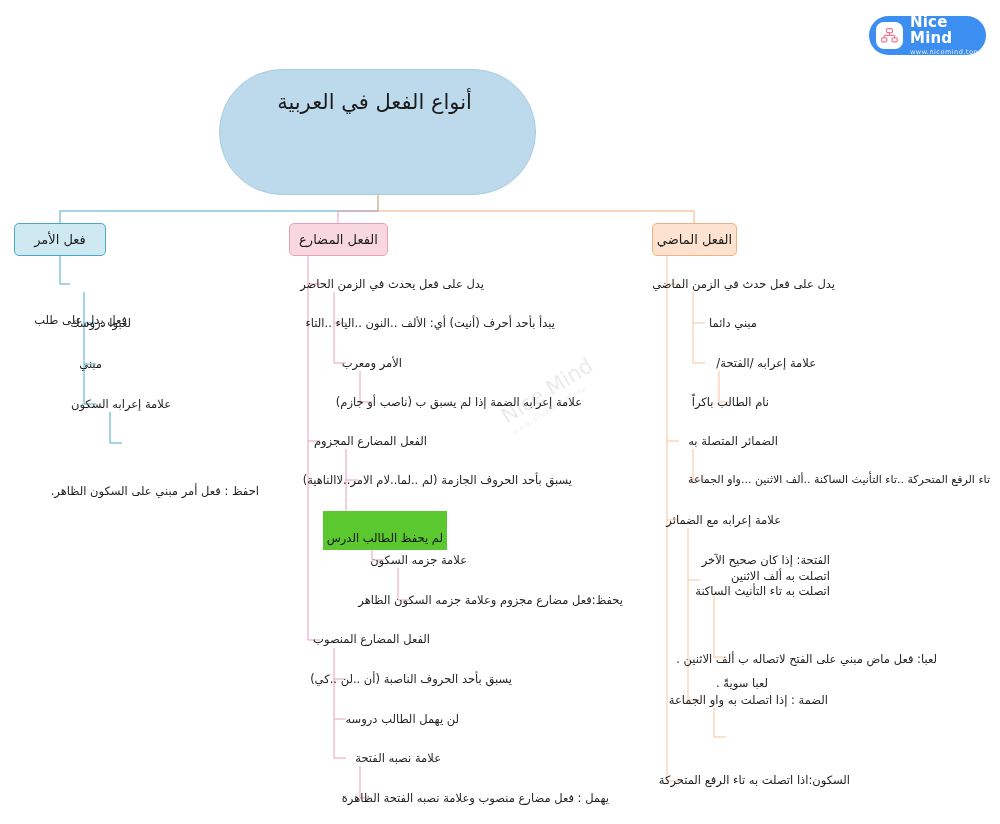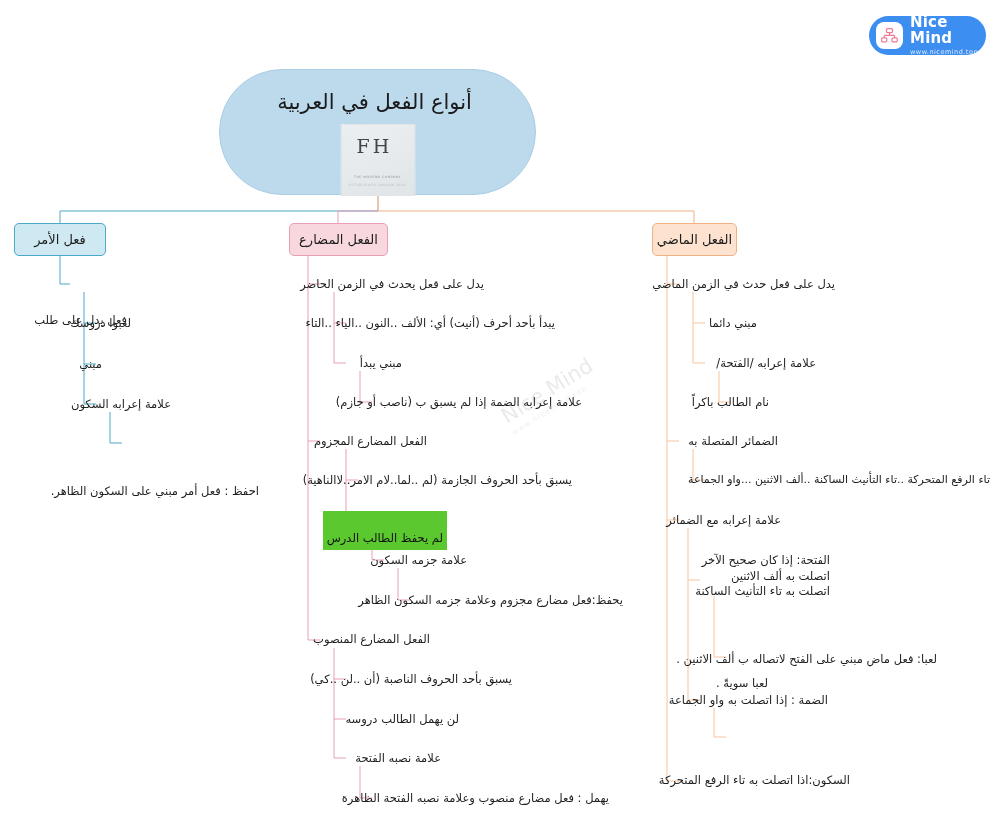--- a/index.html
+++ b/index.html
@@ -257,43 +257,35 @@
     <path d="M688 580 L700 580" stroke="#f8c59c" stroke-width="1" fill="none"></path>
     <path d="M688 700 L700 700" stroke="#f8c59c" stroke-width="1" fill="none"></path>
 
     <path d="M714 596 L714 657 L726 657" stroke="#f8c59c" stroke-width="1" fill="none"></path>
 
     <path d="M714 708 L714 737 L726 737" stroke="#f8c59c" stroke-width="1" fill="none"></path>
   </svg>
 
   <div id="root-node">
     <div id="root-title">أنواع الفعل في العربية</div>
-    <div id="root-image">
-      <div class="mono">
-        <span class="l1">F</span><span class="l2">H</span>
-      </div>
-      <div class="cap1">THE MODERN COMPANY</div>
-      <div class="cap2">ESTABLISHED
-LONDON 2020</div>
-    </div>
   </div>
 
   <div class="branch-box" id="branch-amr">فعل الأمر</div>
   <div class="branch-box" id="branch-mudari">الفعل المضارع</div>
   <div class="branch-box" id="branch-madi">الفعل الماضي</div>
 
   <div class="node leaf" style="top:277px; right:873px;margin-top:36px;">فعل يدل على طلب</div>
   <div class="node leaf" style="top:316px; right:869px;">لعبوا دروسك</div>
   <div class="node leaf" style="top:357px; right:898px;">مبني</div>
   <div class="node leaf" style="top:397px; right:829px;">علامة إعرابه السكون</div>
   <div class="node leaf" style="top:436px; right:741px;margin-top:48px;">احفظ : فعل أمر مبني على السكون الظاهر.</div>
 
   <div class="node leaf" style="top:277px; right:516px;">يدل على فعل يحدث في الزمن الحاضر</div>
   <div class="node leaf" style="top:316px; right:445px;">يبدأ بأحد أحرف (أنيت) أي: الألف ..النون ..الياء ..التاء</div>
-  <div class="node leaf" style="top:356px; right:598px;">مبني يبدأ</div>
+  <div class="node leaf" style="top:356px; right:598px;">الأمر ومعرب</div>
   <div class="node leaf" style="top:395px; right:418px;">علامة إعرابه الضمة إذا لم يسبق ب (ناصب أو جازم)</div>
   <div class="node leaf" style="top:434px; right:573px;">الفعل المضارع المجزوم</div>
   <div class="node leaf" style="top:473px; right:428px;">يسبق بأحد الحروف الجازمة (لم ..لما..لام الامر..لاالناهية)</div>
   <div class="node leaf" id="hl-node" style="top:511px; right:553px;">لم يحفظ الطالب الدرس</div>
   <div class="node leaf" style="top:553px; right:533px;">علامة جزمه السكون</div>
   <div class="node leaf" style="top:593px; right:377px;">يحفظ:فعل مضارع مجزوم وعلامة جزمه السكون الظاهر</div>
   <div class="node leaf" style="top:632px; right:570px;">الفعل المضارع المنصوب</div>
   <div class="node leaf" style="top:672px; right:488px;">يسبق بأحد الحروف الناصبة (أن ..لن ..كي)</div>
   <div class="node leaf" style="top:712px; right:541px;">لن يهمل الطالب دروسه</div>
   <div class="node leaf" style="top:751px; right:559px;">علامة نصبه الفتحة</div>

